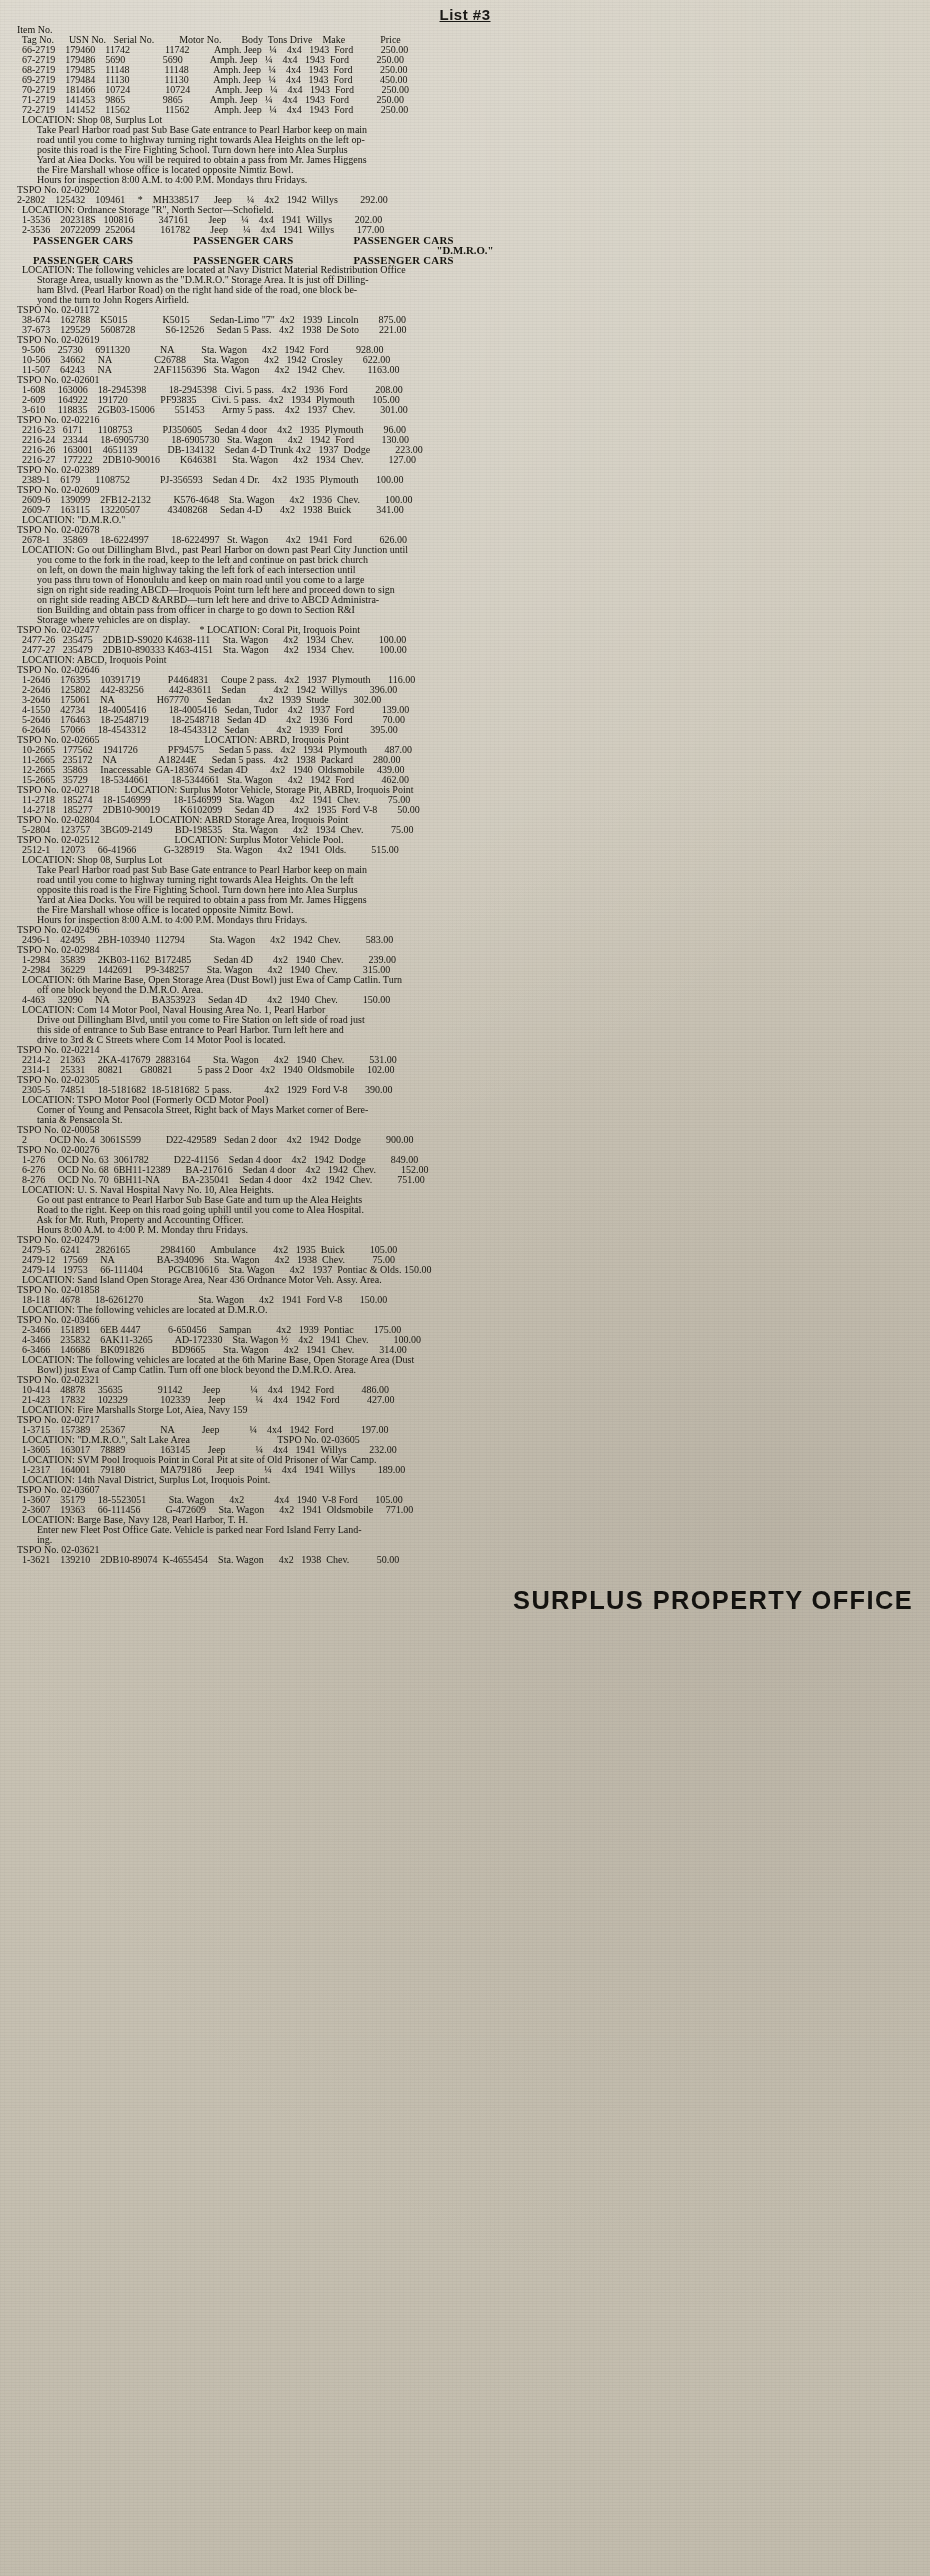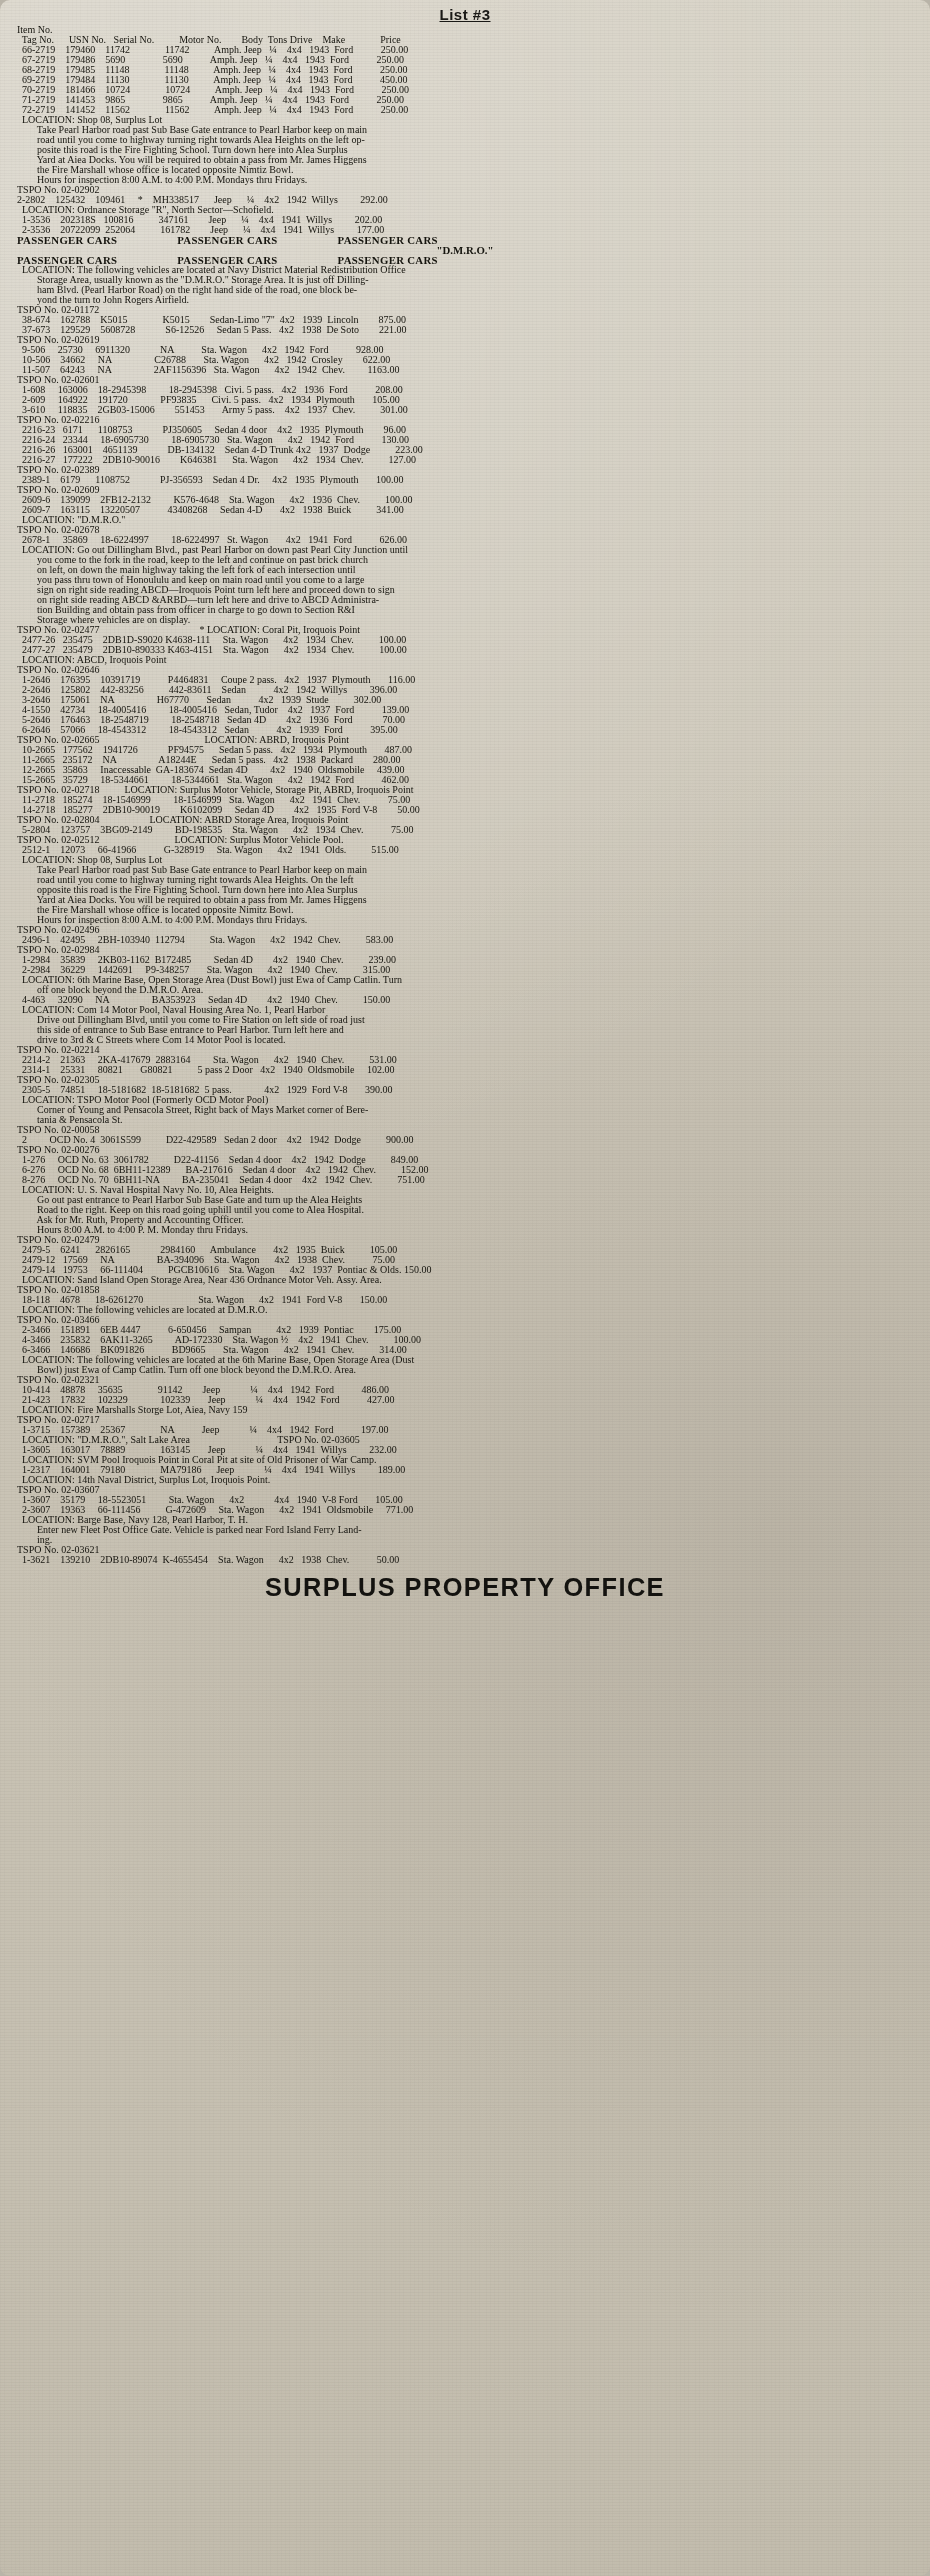--- a/index.html
+++ b/index.html
@@ -12,21 +12,20 @@
     width:930px;
     min-height:2576px;
     background:#cfcabd;
     background-image:
       radial-gradient(circle at 12% 8%, rgba(255,255,255,.25), rgba(255,255,255,0) 40%),
       radial-gradient(circle at 85% 60%, rgba(120,110,95,.18), rgba(0,0,0,0) 45%),
       linear-gradient(175deg, #d6d1c4 0%, #cbc5b7 45%, #c2bcad 100%);
     overflow:hidden;
     box-sizing:border-box;
     padding:5.6px 17px 9.4px 17px;
-    border-radius:10px;
   }
   #grain{
     position:absolute; inset:0; pointer-events:none;
     background-image:
       repeating-linear-gradient(0deg, rgba(0,0,0,.035) 0 0.9px, rgba(255,255,255,0) 0.9px 2.8px),
       repeating-linear-gradient(90deg, rgba(0,0,0,.02) 0 0.9px, rgba(255,255,255,0) 0.9px 3.8px);
     opacity:.75;
   }
   .title{
     text-align:center;
@@ -39,38 +38,38 @@
     color:#1b1a17;
   }
   .doc{
     position:relative;
     font-size:10px;
     line-height:10px;
     color:#16150f;
   }
   .row{ display:block; white-space:pre; font-family:"Liberation Serif", serif; }
   .footer{
-    margin-top:8px;
-    text-align:center;
+    margin-top:21px;
+    text-align:right;
   }
   .footer .line1{
     font-family:"Liberation Sans", sans-serif;
     font-weight:bold;
     font-size:25.4px;
     letter-spacing:1.4px;
     color:#141310;
   }
   .footer .line2{
     font-family:"Liberation Serif", serif;
     font-size:14px;
     color:#141310;
     margin-top:-1.9px;
   }
   .colhead{ white-space:pre; }
-  .pcars{ white-space:pre; font-size:10.8px; font-weight:bold; letter-spacing:0.3px;}
+  .pcars{ white-space:pre; font-size:10.8px; font-weight:bold; letter-spacing:0.3px;margin-left:16px;}
   .dmro{ text-align:center; font-weight:bold; font-size:10.8px;}
 </style>
 </head>
 <body>
 
 <div id="page">
 
   <div class="title">List #3</div>
 
   <div class="doc">

